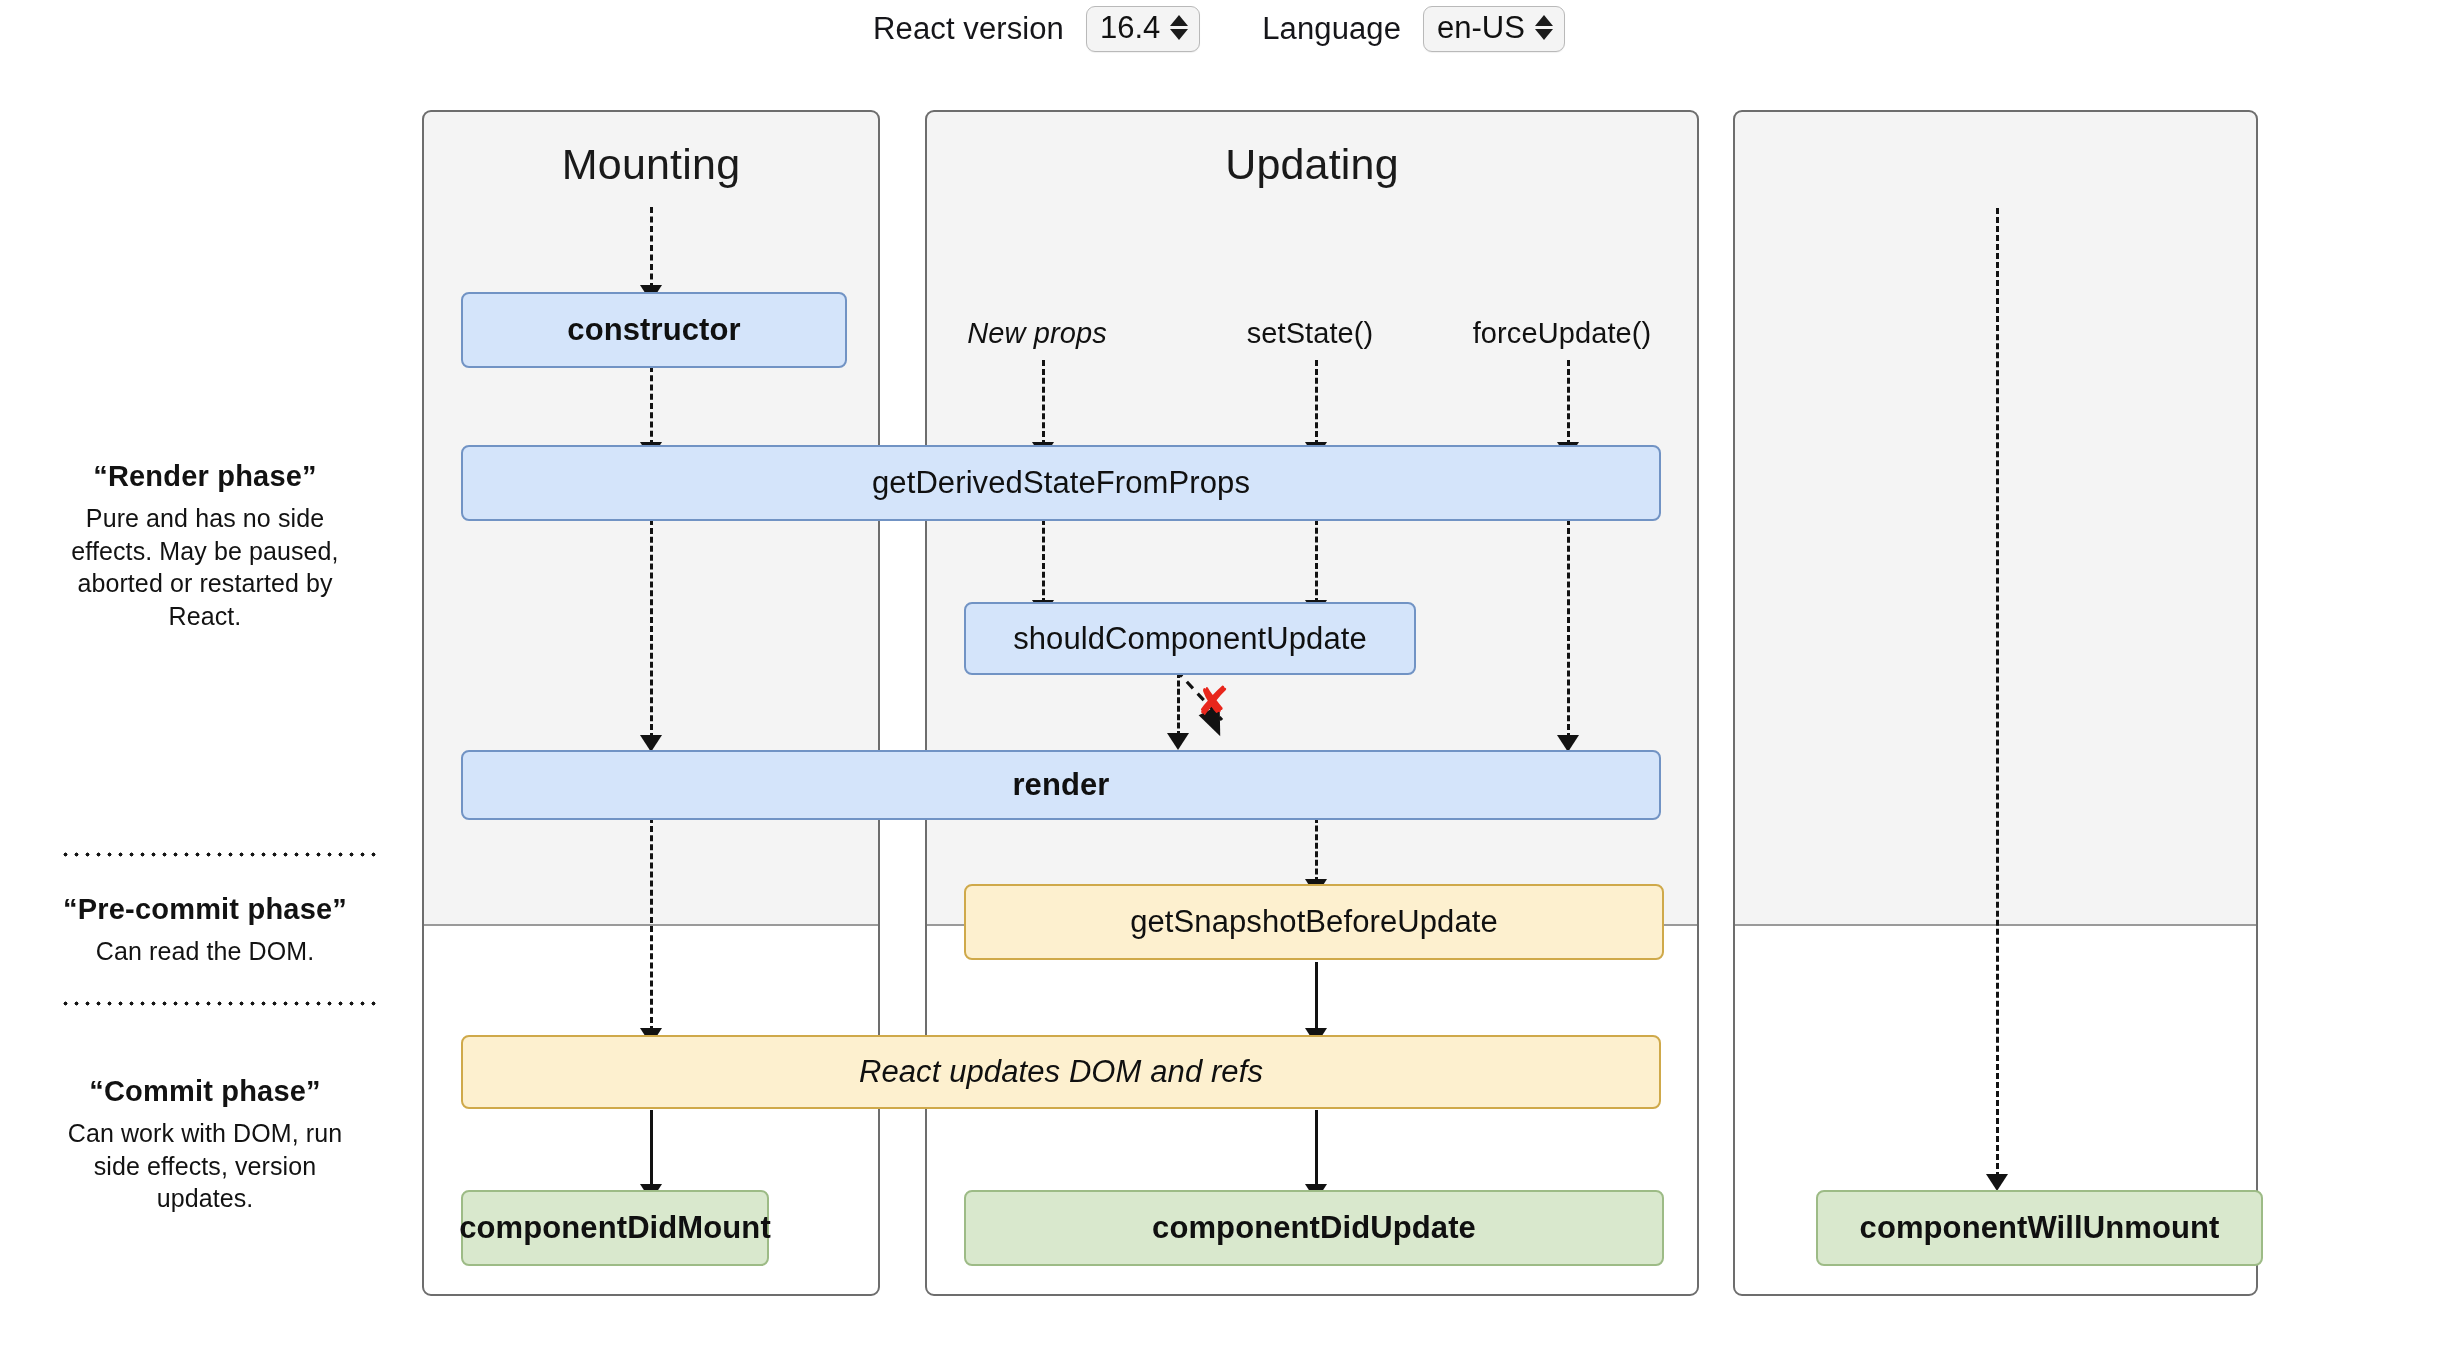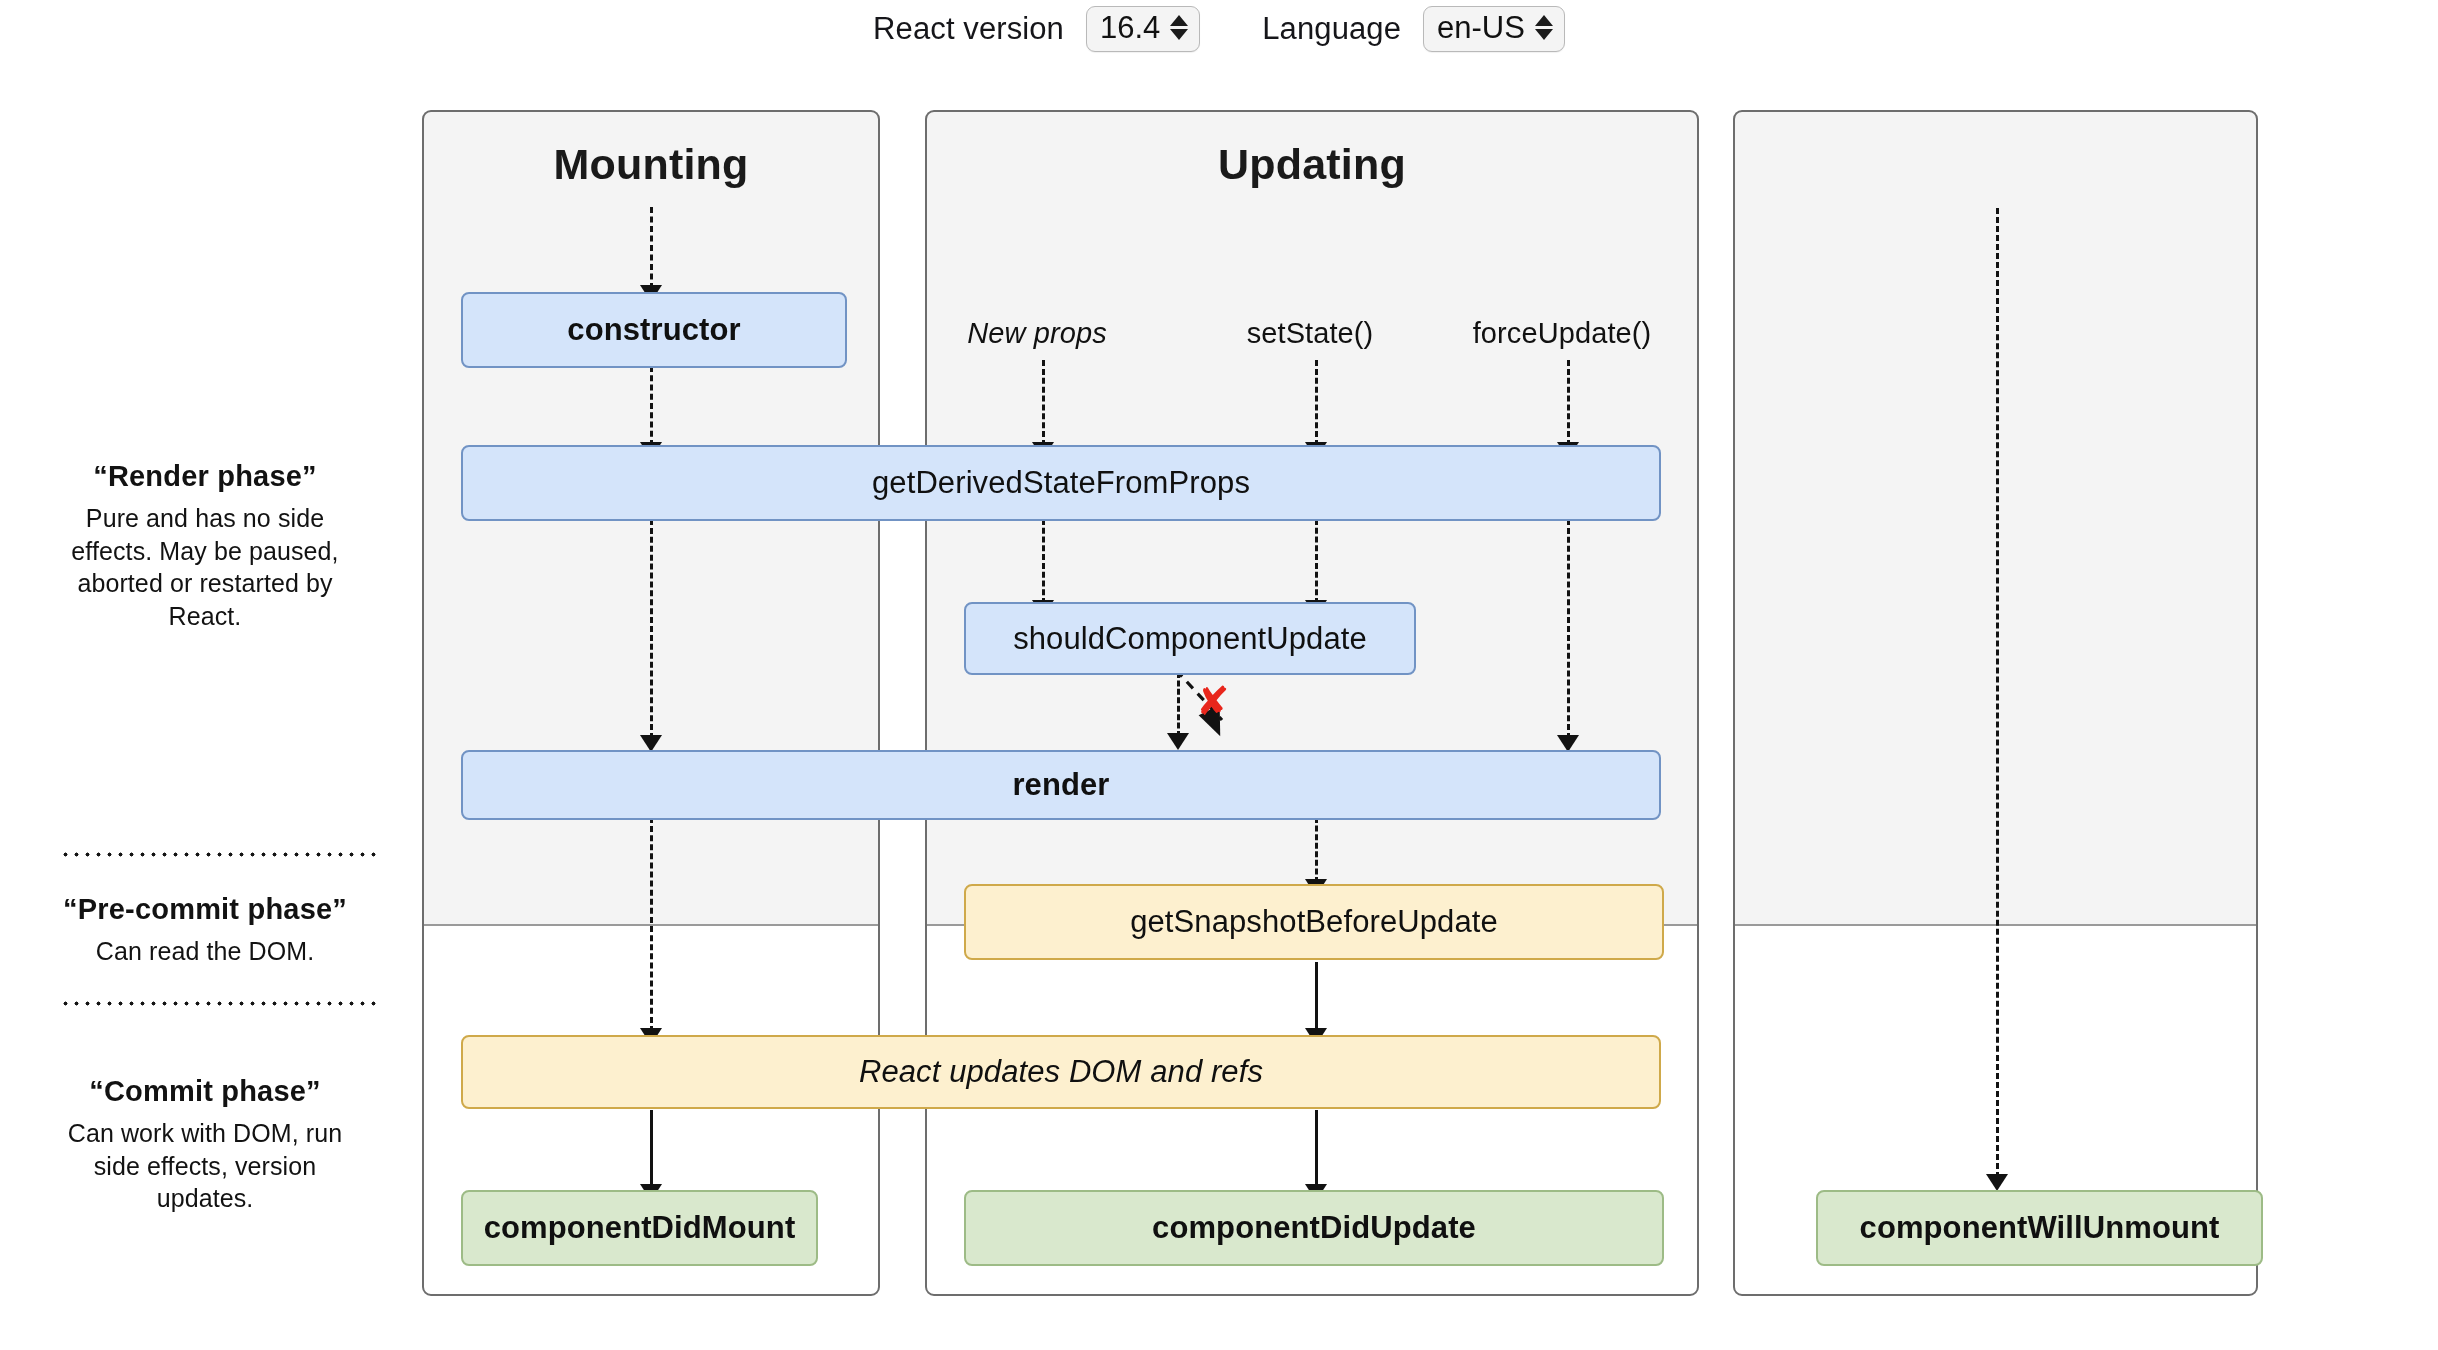--- a/index.html
+++ b/index.html
@@ -83,21 +83,20 @@
     position: absolute;
     height: 2px;
     background: #9a9a9a;
   }
   .col-title {
     position: absolute;
     text-align: center;
     font-size: 43px;
     color: #1a1a1a;
     letter-spacing: 0.2px;
-    font-weight: bold;
   }
 
   
   .side-label {
     position: absolute;
     text-align: center;
     color: #121212;
   }
   .side-title {
     font-size: 29px;
@@ -329,19 +328,19 @@
   <div class="lbox blue" style="left:461px; top:445px; width:1200px; height:76px;">getDerivedStateFromProps</div>
 
   <div class="lbox blue" style="left:964px; top:602px; width:452px; height:73px;">shouldComponentUpdate</div>
 
   <div class="lbox blue bold" style="left:461px; top:750px; width:1200px; height:70px;">render</div>
 
   <div class="lbox yellow" style="left:964px; top:884px; width:700px; height:76px;">getSnapshotBeforeUpdate</div>
 
   <div class="lbox yellow italic" style="left:461px; top:1035px; width:1200px; height:74px;">React updates DOM and refs</div>
 
-  <div class="lbox green bold" style="left:461px; top:1190px; width:357px; height:76px;">componentDidMount</div>
+  <div class="lbox green bold" style="left:461px; top:1190px; width:308px; height:76px;">componentDidMount</div>
 
   <div class="lbox green bold" style="left:964px; top:1190px; width:700px; height:76px;">componentDidUpdate</div>
 
   <div class="lbox green bold" style="left:1816px; top:1190px; width:447px; height:76px;">componentWillUnmount</div>
 
 </div>
 
 </body></html>

